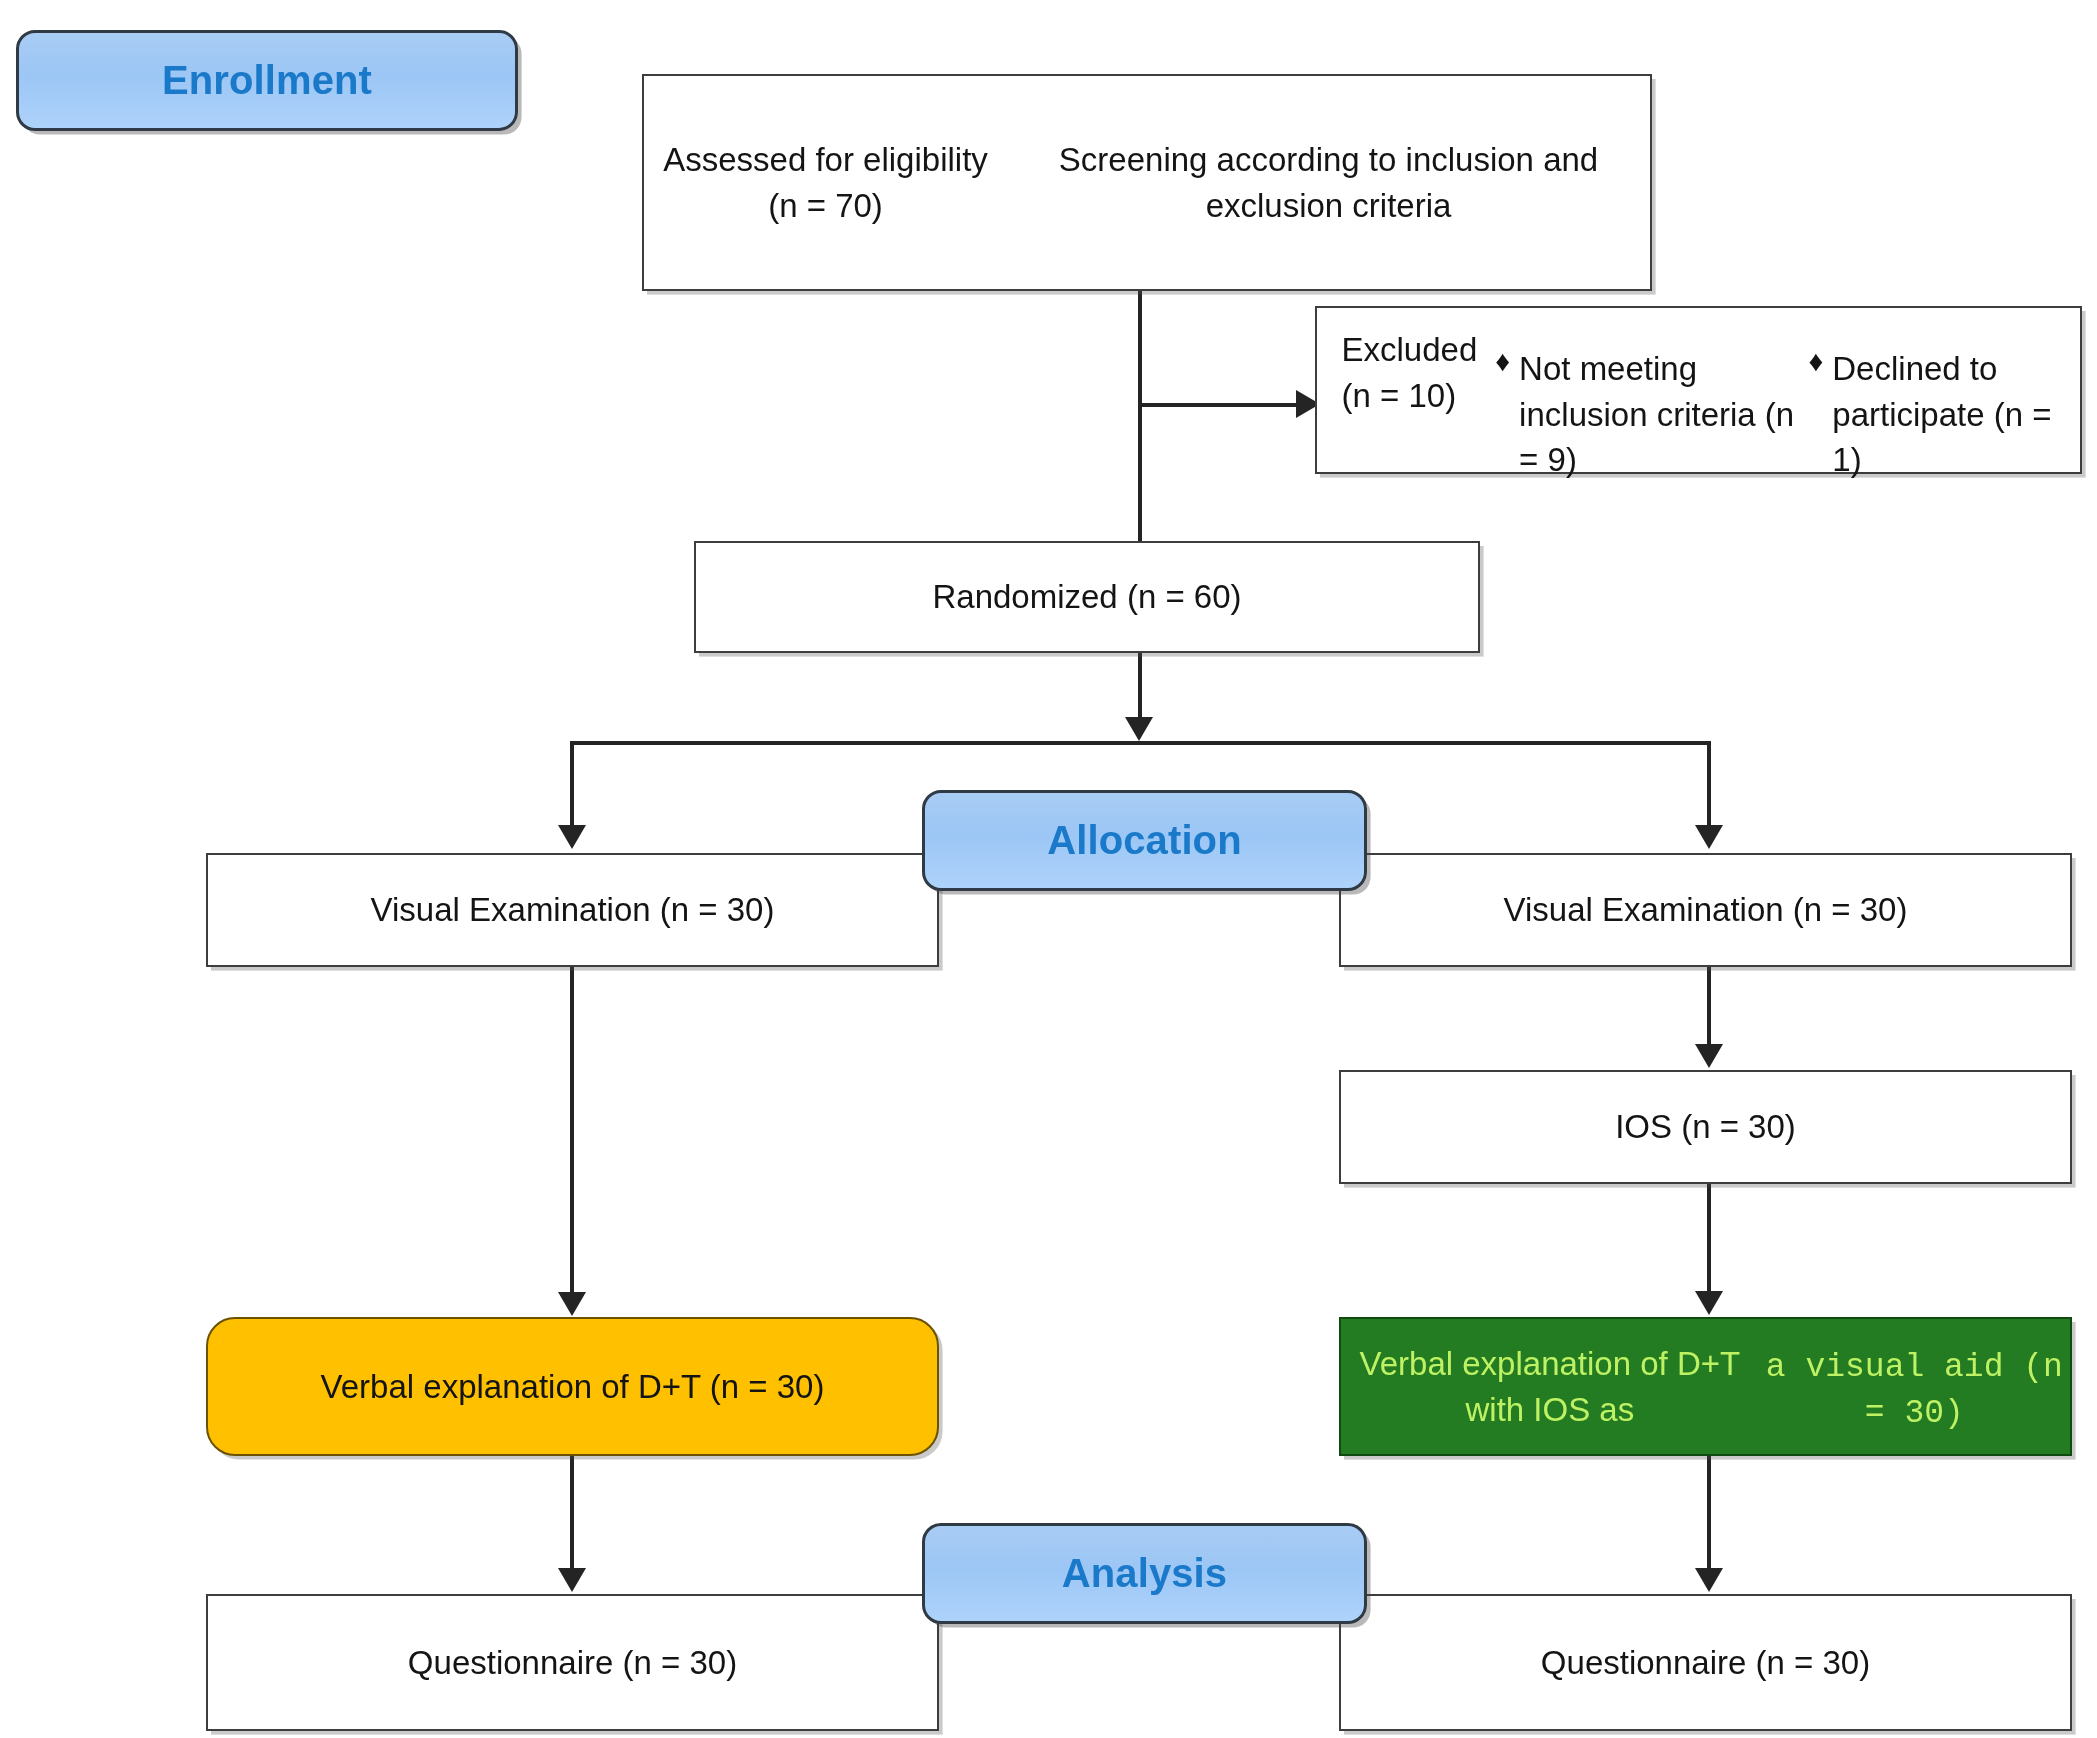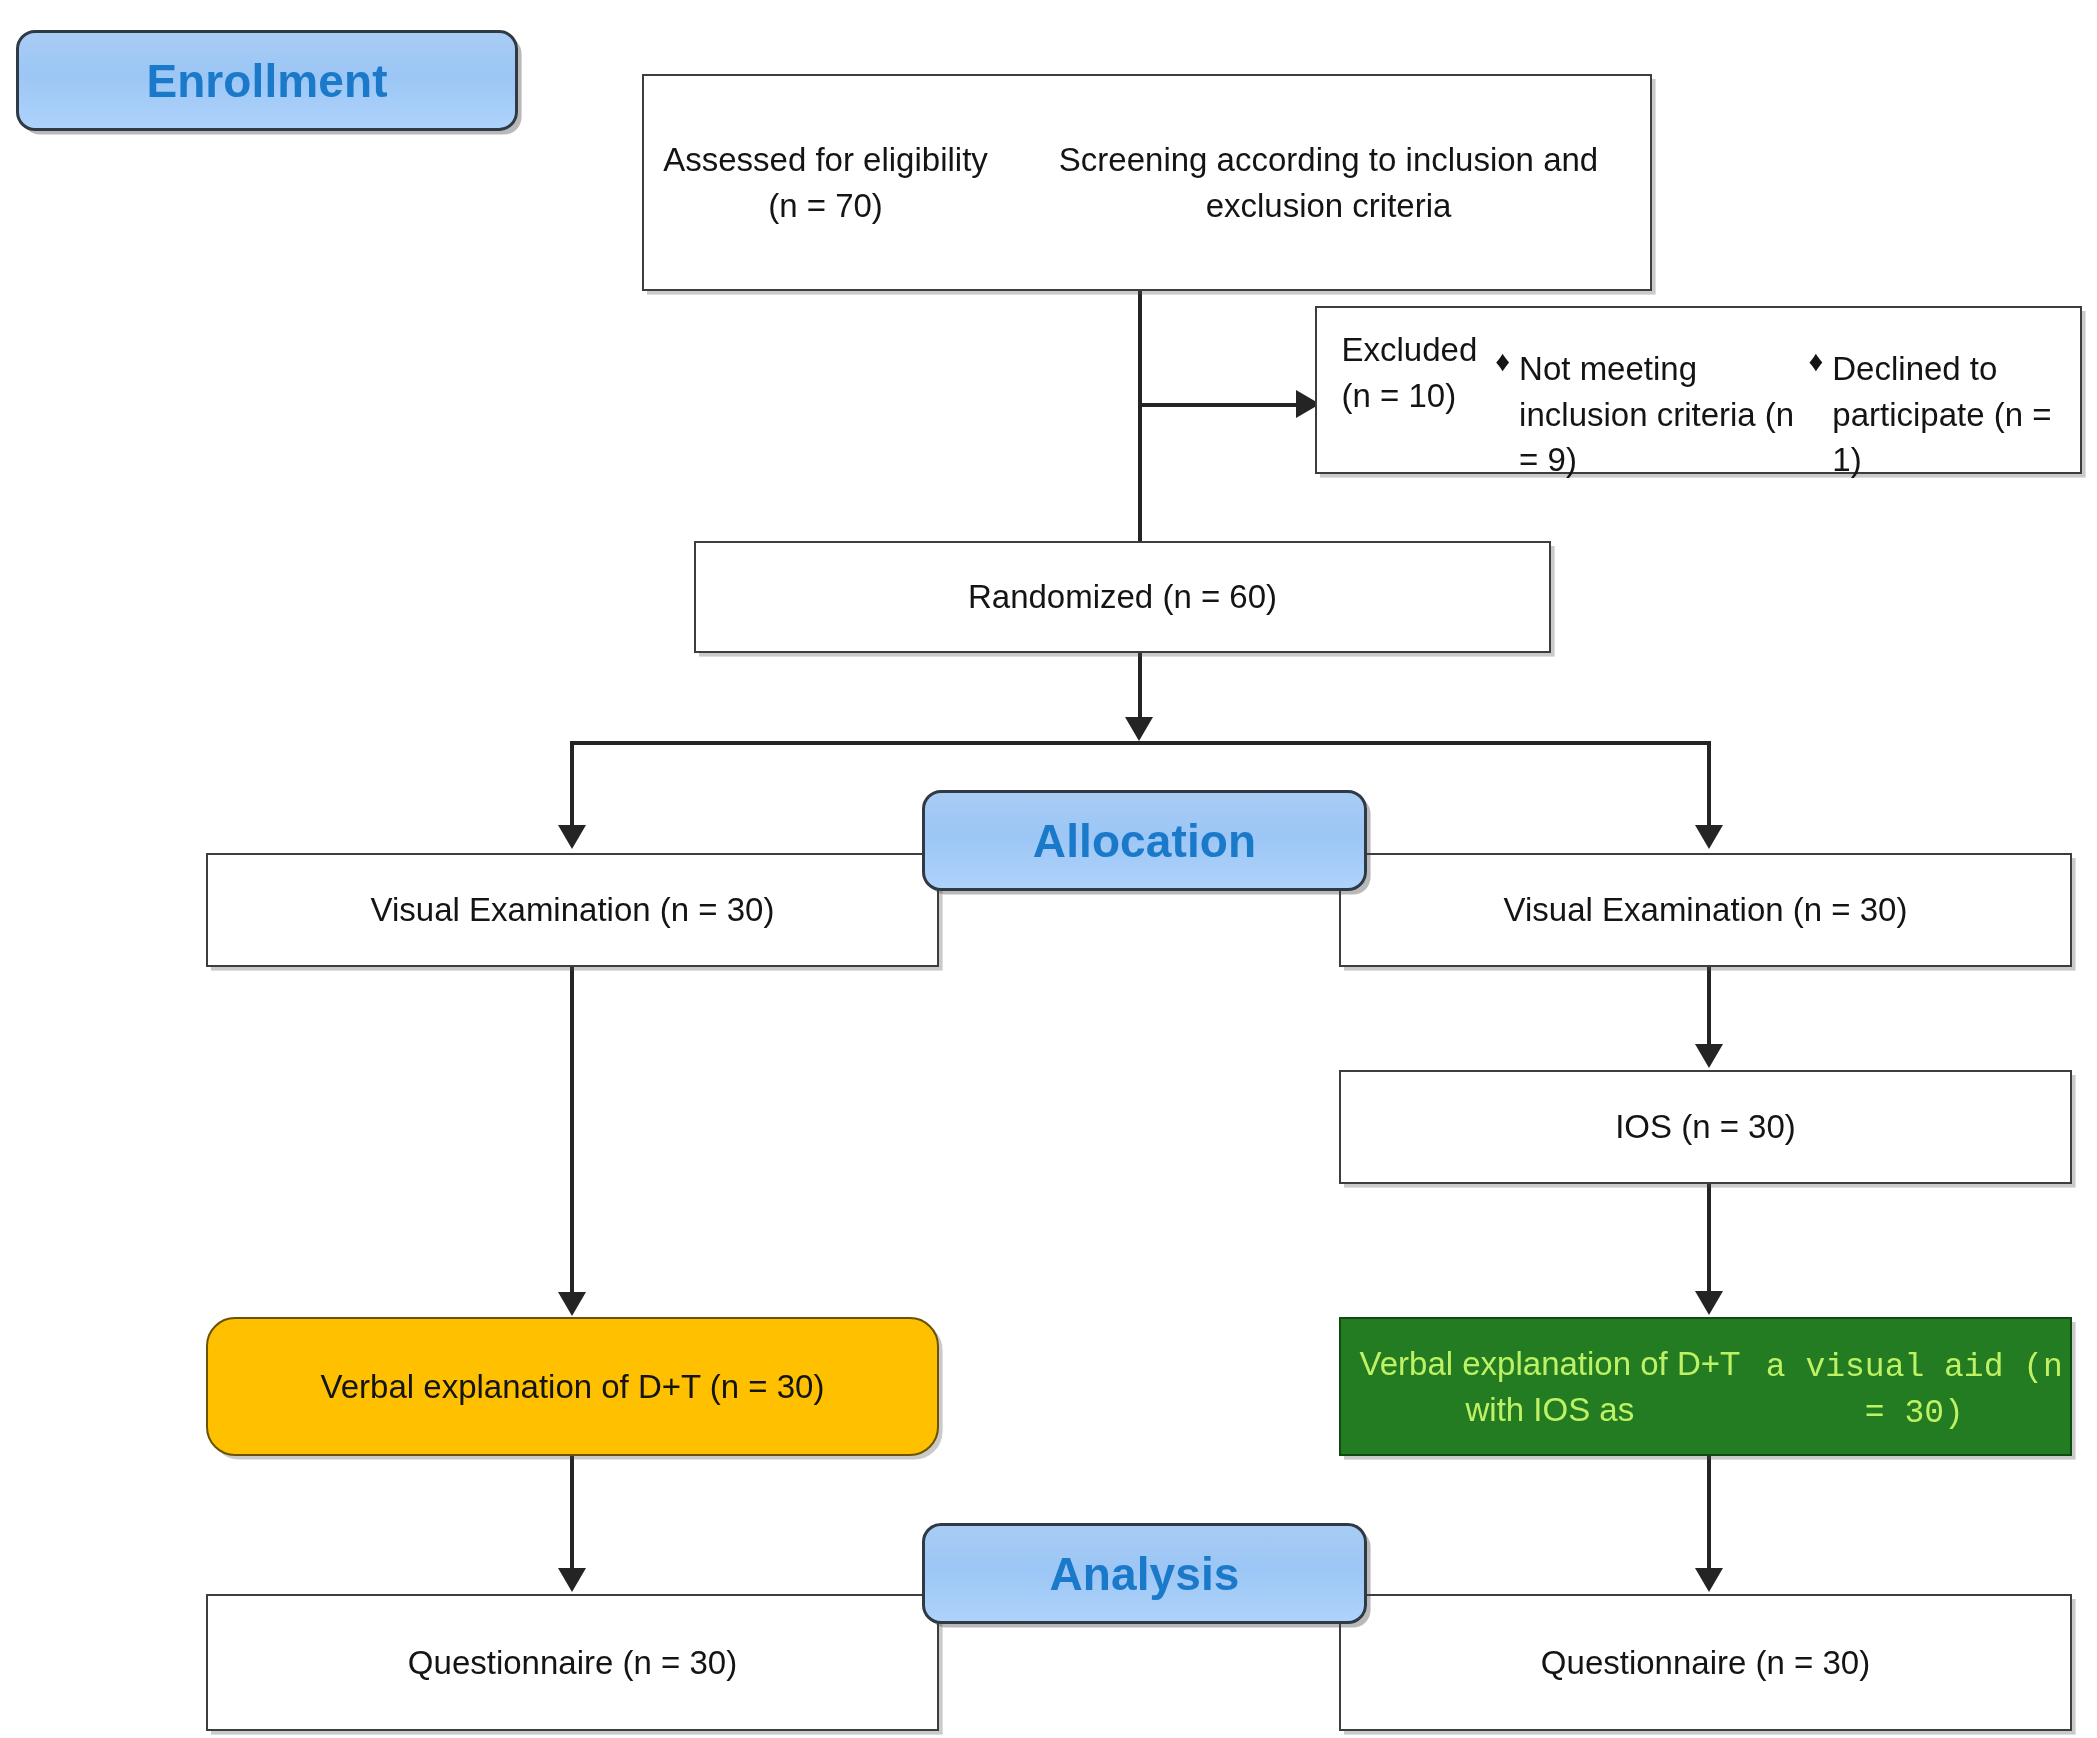--- a/index.html
+++ b/index.html
@@ -68,21 +68,21 @@
 
   
   .badge{
     position:absolute;
     box-sizing:border-box;
     border:3.6px solid #2f3a45;
     border-radius:19px;
     background:linear-gradient(180deg,#a8ccf4 0%,#9cc6f5 45%,#aed3fb 100%);
     display:flex;align-items:center;justify-content:center;
     font-weight:bold;
-    font-size:46px;
+    font-size:40px;
     color:#1b79c9;
     letter-spacing:0.1px;
     box-shadow:5px 5px 0 -1.4px rgba(70,70,70,.38);
     z-index:9;
   }
 
   
   .vline{position:absolute;background:#242424;width:3.6px;z-index:2;}
   .hline{position:absolute;background:#242424;height:3.6px;z-index:2;}
   .arrow-down{
@@ -151,21 +151,21 @@
       <span class="dia">♦</span>
       <span class="btxt">Not meeting inclusion criteria (n = 9)</span>
     </div>
 
     <div class="bullet-row">
       <span class="dia">♦</span>
       <span class="btxt">Declined to participate (n = 1)</span>
     </div>
   </div>
 
-  <div class="box" style="left:694px;top:541px;width:857px;height:112px;text-align:right;">
+  <div class="box" style="left:694px;top:541px;width:786px;height:112px;text-align:right;">
     <span class="line">Randomized (n = 60)</span>
   </div>
 
   <div class="box" style="left:206px;top:853px;width:733px;height:114px;">
     <span class="line">Visual Examination (n = 30)</span>
   </div>
 
   <div class="box" style="left:1339px;top:853px;width:733px;height:114px;">
     <span class="line">Visual Examination (n = 30)</span>
   </div>

